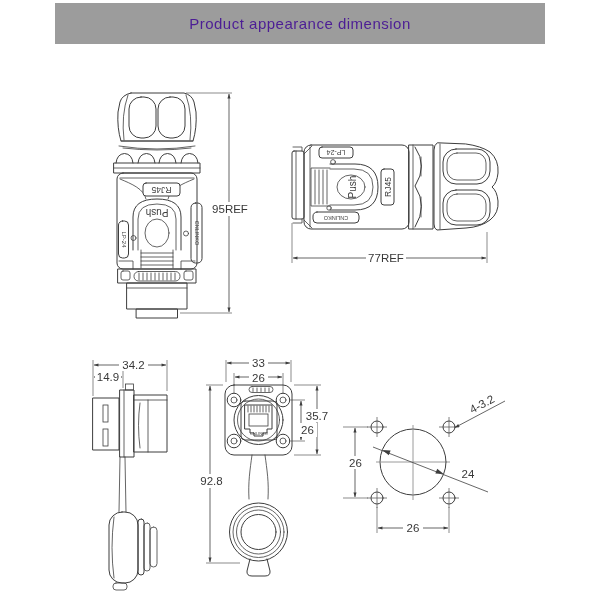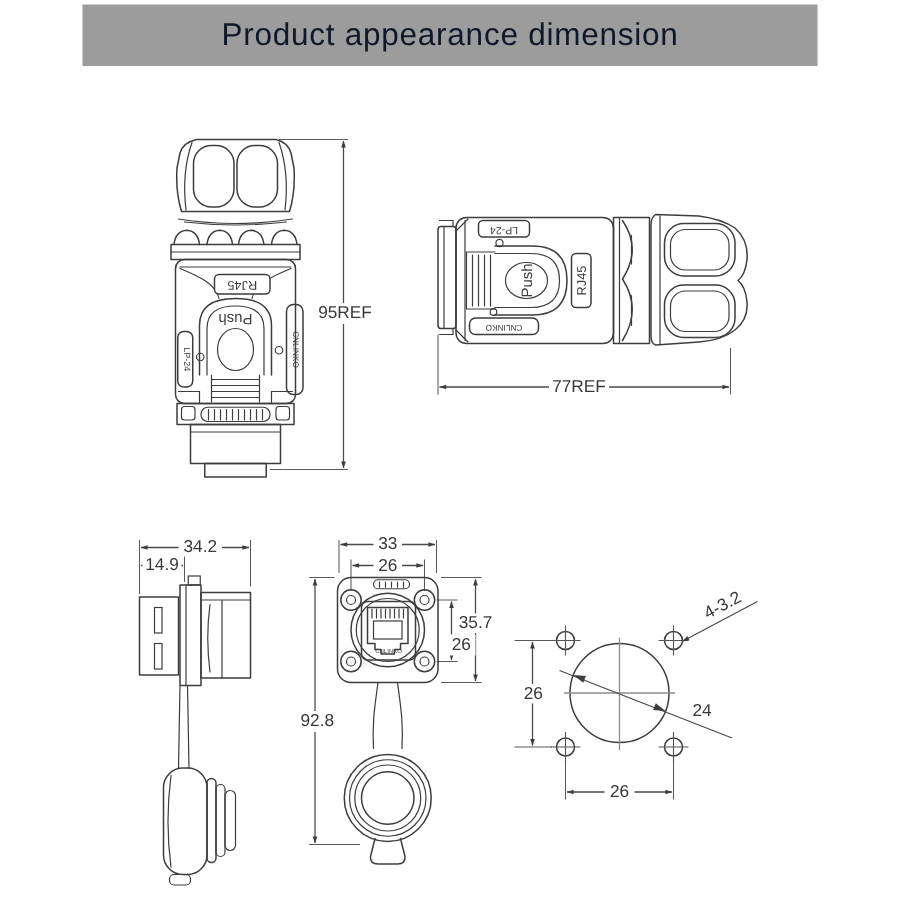--- a/index.html
+++ b/index.html
@@ -1,20 +1,20 @@
 <!DOCTYPE html>
 <html><head>
 <meta charset="utf-8">
 <style>
   html,body{margin:0;padding:0;background:#fff;}
   #stage{position:relative;width:600px;height:600px;background:#fff;overflow:hidden;
          font-family:"Liberation Sans", sans-serif;}
   #titlebar{position:absolute;left:55px;top:3px;width:490px;height:41px;background:#9c9c9c;
             display:flex;align-items:center;justify-content:center;}
-  #titlebar .t{color:#0f172a;font-size:21px;letter-spacing:.5px;}
+  #titlebar .t{color:#4c1d95;font-size:15px;letter-spacing:.5px;}
   svg{position:absolute;left:0;top:0;}
   .ln{stroke:#3d3d3d;stroke-width:1;fill:none;stroke-linecap:round;stroke-linejoin:round;}
   .ln2{stroke:#3d3d3d;stroke-width:.8;fill:none;stroke-linecap:round;}
   .dimln{stroke:#4a4a4a;stroke-width:.85;fill:none;}
   .extln{stroke:#5a5a5a;stroke-width:.7;fill:none;}
   .cross{stroke:#8f8f8f;stroke-width:.9;fill:none;}
   .holecross{stroke:#555;stroke-width:.75;fill:none;}
   .dim{font-size:11.5px;fill:#383838;text-anchor:middle;dominant-baseline:central;}
   .lbl{fill:#3d3d3d;text-anchor:middle;dominant-baseline:central;}
   .mask{fill:#ffffff;}

